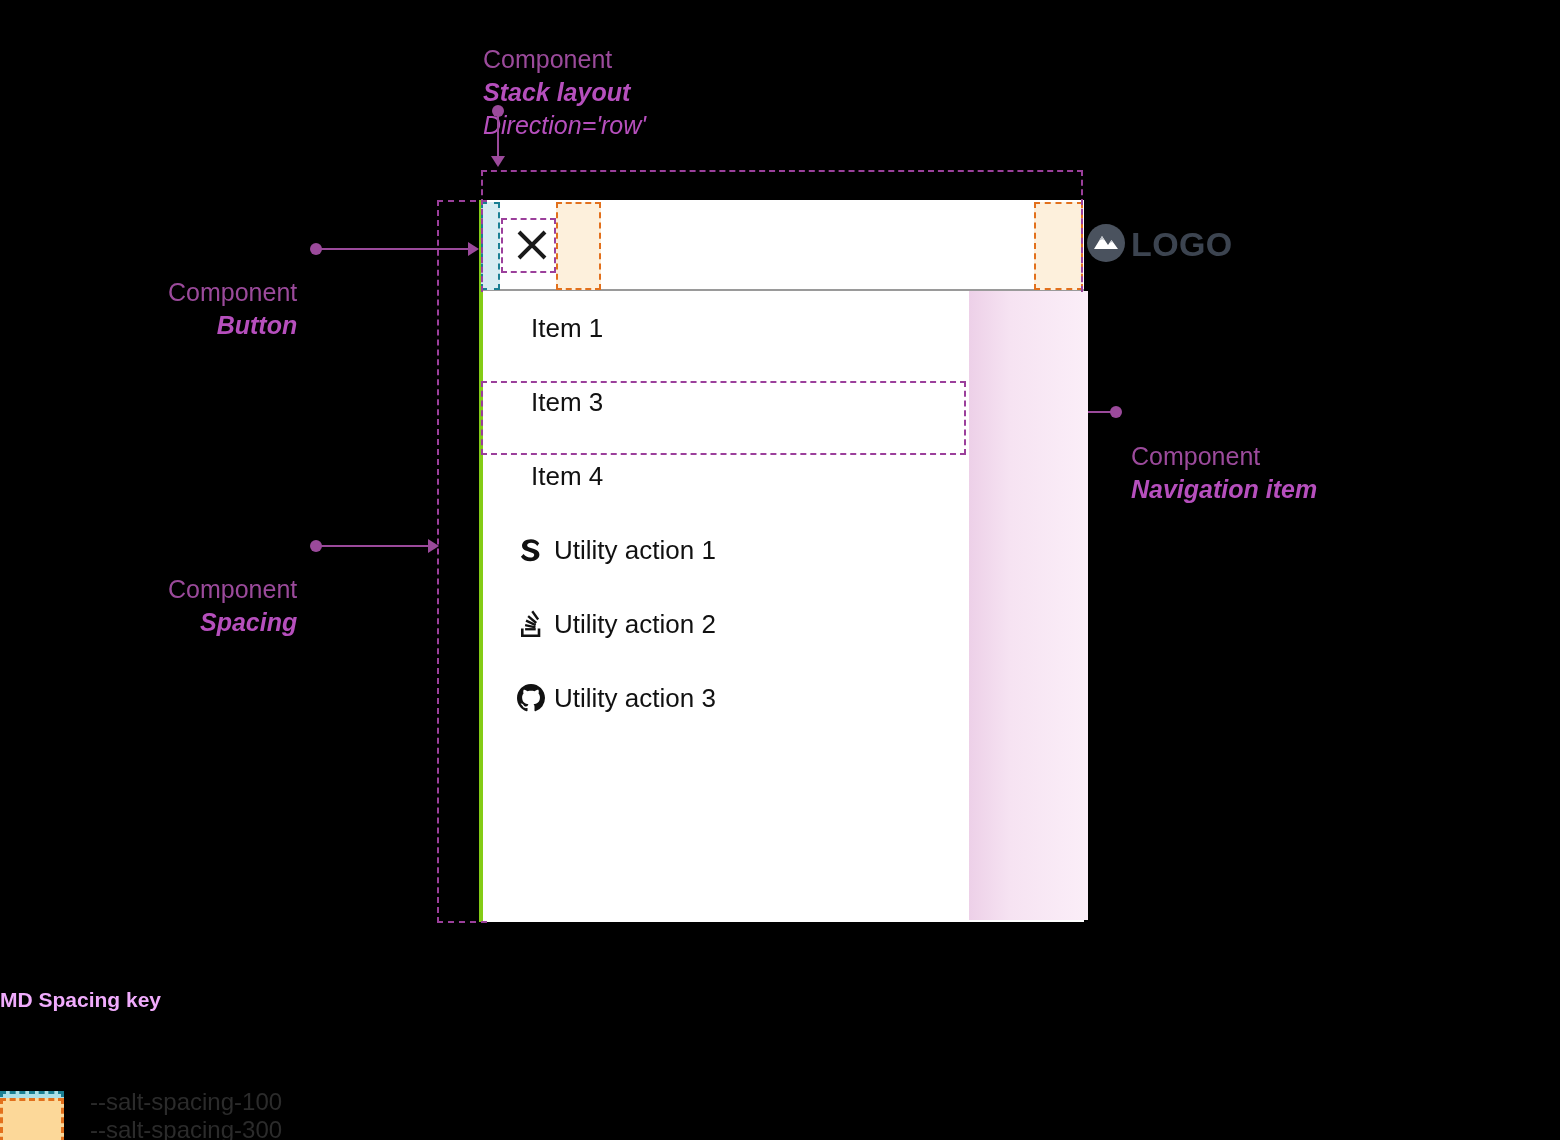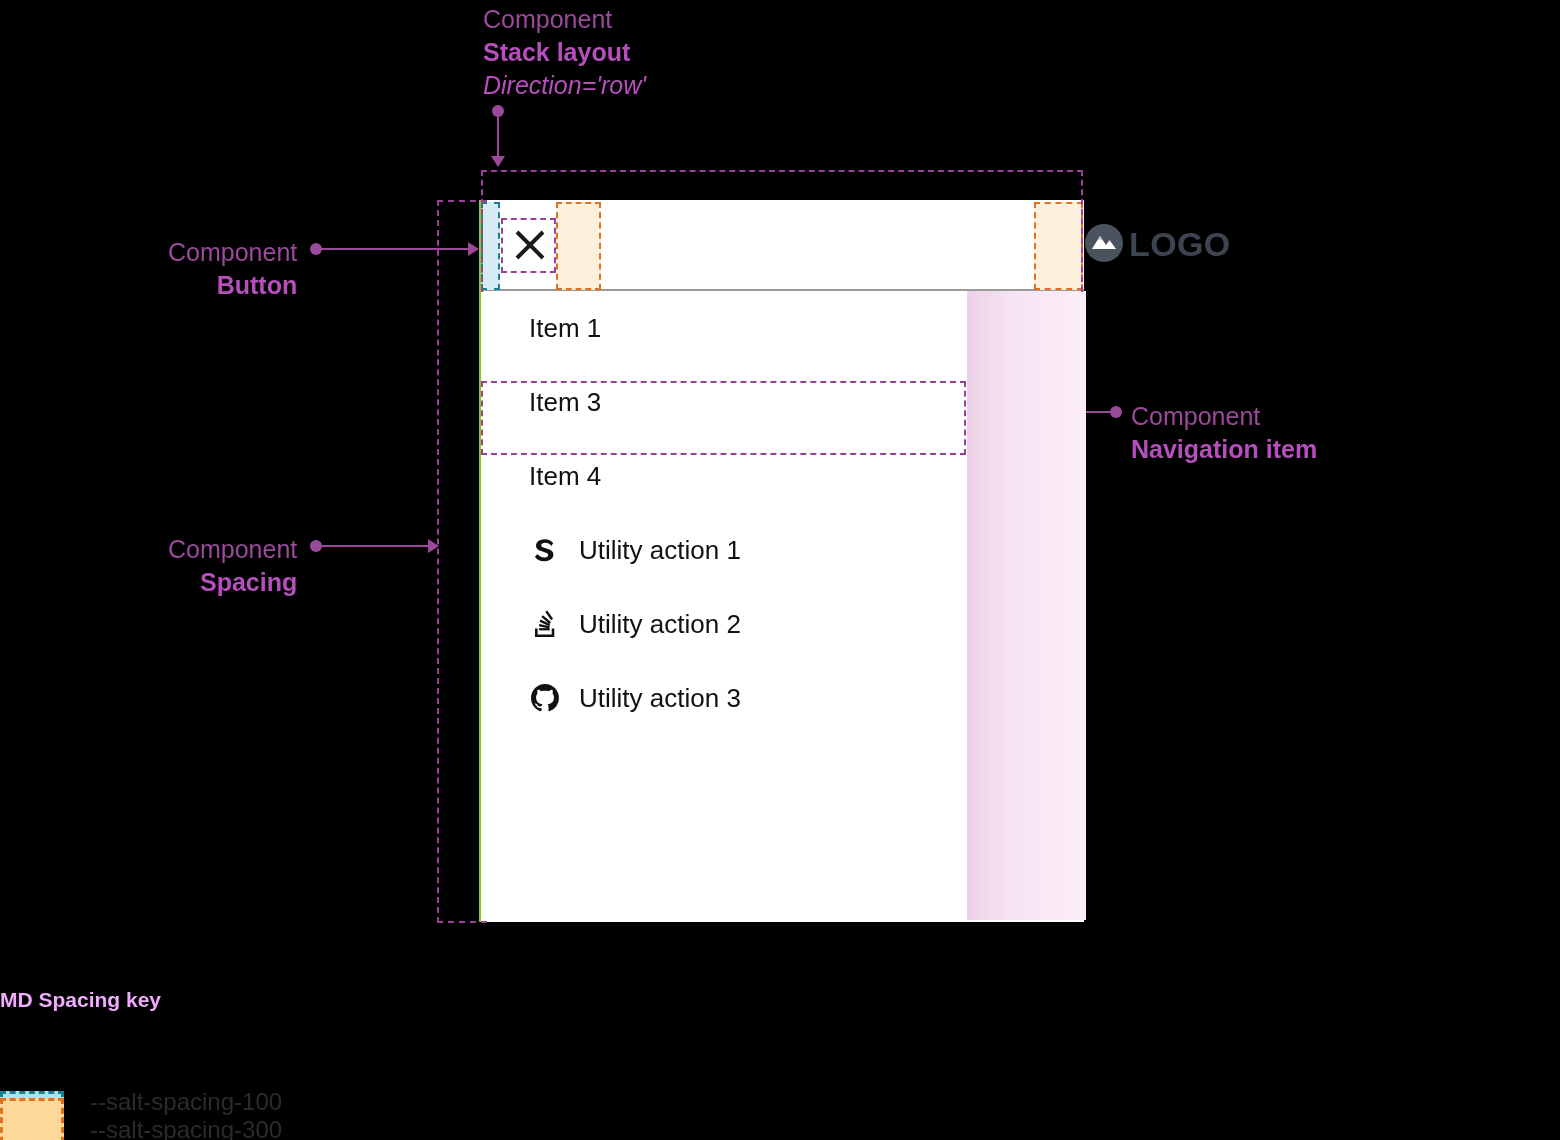--- a/index.html
+++ b/index.html
@@ -19,23 +19,24 @@
 
   .stage { position: absolute; inset: 0; }
 
   
   .anno {
     position: absolute;
     color: #9b4a9b;
     font-size: 25px;
     line-height: 33px;
     white-space: nowrap;
+    margin-top: 40px;
   }
   .anno .kind { color: #9b4a9b; font-weight: 400; display: block; }
-  .anno .name { color: #b martial; }
+  .anno .name { color: #b martial; font-style: italic; }
   .anno .name {
     color: #b64fbd;
     font-weight: 700;
     display: block;
   }
   .anno .prop {
     color: #b64fbd;
     font-style: italic;
     font-weight: 400;
     display: block;
@@ -99,21 +100,21 @@
   }
 
   
   .drawer {
     position: absolute;
     left: 479px;
     top: 200px;
     width: 605px;
     height: 722px;
     background: #ffffff;
-    border-left: 2px solid #84cc16;
+    border-left: 4px solid #84cc16;
     box-sizing: border-box;
   }
   .drawer-header {
     position: relative;
     height: 91px;
     background: #ffffff;
     border-bottom: 2px solid #9a9a9a;
     box-sizing: border-box;
     display: flex;
     align-items: center;
@@ -186,26 +187,26 @@
     bottom: 14px;
     width: 6px;
     background: #e2701c;
   }
 
   .util-item {
     position: relative;
     height: 74px;
     display: flex;
     align-items: center;
-    padding-left: 50px;
+    padding-left: 34px;
     box-sizing: border-box;
     font-size: 26px;
     color: #111111;
     cursor: pointer;
-    gap: 20px;
+    gap: 9px;
   }
   .util-icon {
     width: 28px;
     height: 28px;
     display: flex;
     align-items: center;
     justify-content: center;
     flex: none;
   }
   .util-icon svg { display: block; }

